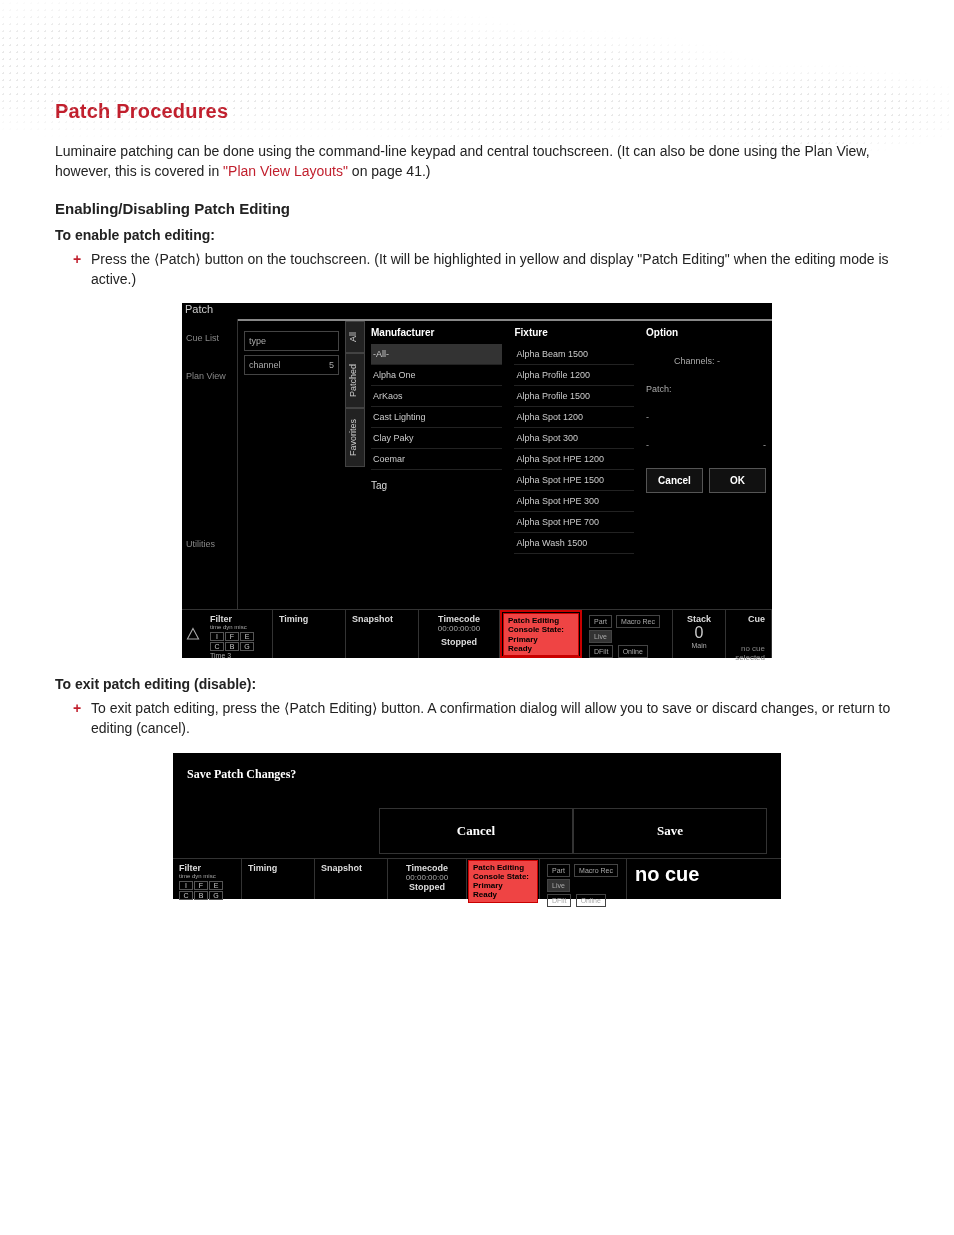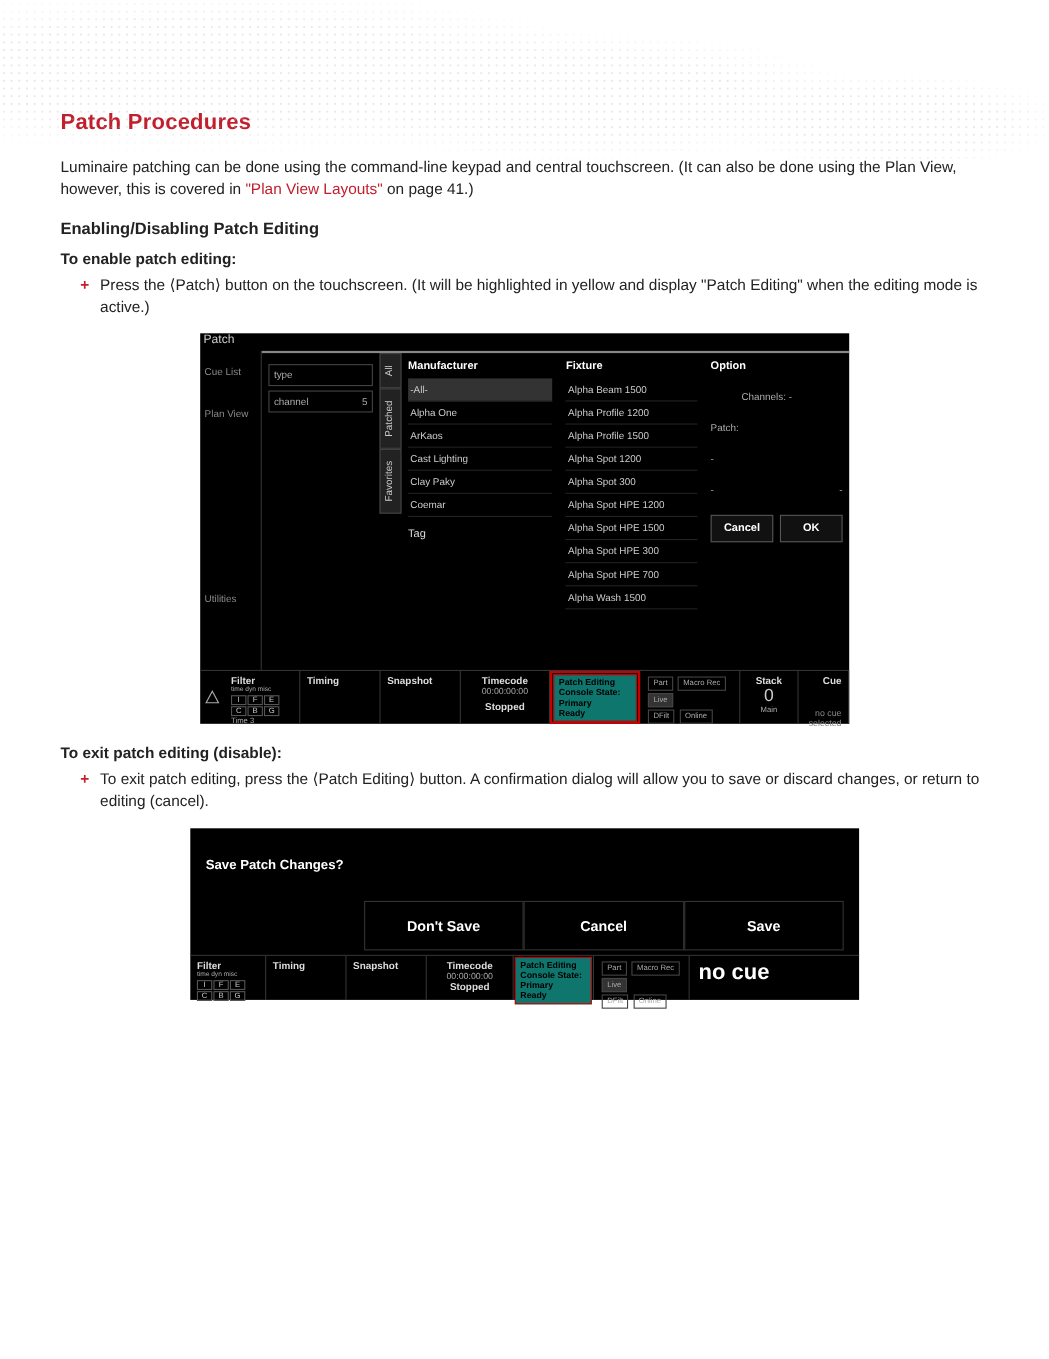--- a/index.html
+++ b/index.html
@@ -84,30 +84,30 @@
   .optionarea { width:120px; padding:4px 6px; font-size:9px; color:#aaa;}
   .optionarea h4 { font-size:10px; color:#fff; margin:2px 0 12px 0;}
   .optionarea .line { margin: 18px 0; }
   .optbtns { display:flex; gap:6px; margin-top:16px;}
   .optbtns .btn { flex:1; text-align:center; padding:6px 0; color:#fff; font-weight:bold; font-size:10px; border:1px solid #555; background:#111;}
   .statusbar { display:flex; align-items:stretch; font-size:8px; color:#aaa; border-top:1px solid #333; height:48px;}
   .sb-cell { padding:4px 6px; border-right:1px solid #333;}
   .sb-cell .hdr { color:#ddd; font-weight:bold; font-size:9px;}
   .filtergrid { display:grid; grid-template-columns:repeat(3, 14px); gap:1px; margin-top:2px;}
   .filtergrid span { border:1px solid #555; text-align:center; font-size:7px; color:#ccc;}
-  .yellowbox { background: #0f766e; color:#000; font-weight:bold; padding:2px 4px; line-height:1.15; border:1px solid #c90000;}
+  .yellowbox { background: #ef4444; color:#000; font-weight:bold; padding:2px 4px; line-height:1.15; border:1px solid #c90000;}
   .redframe { border:2px solid #c90000; }
   .sb-tri { width: 22px; display:flex; align-items:center; justify-content:center; }
   .sb-tri svg { width:14px; height:14px;}
   .sb-right .pill { border:1px solid #444; padding:2px 4px; margin:1px; display:inline-block; font-size:7px;}
   .stackbox { text-align:center; }
   .stacknum { font-size:16px; color:#ccc;}
   .cuebox { font-size:8px; color:#888; padding-top: 20px;}
   .shot2 { width: 608px; }
-  .shot2 .dlg { padding: 26px 14px 4px 14px; }
+  .shot2 .dlg { padding: 14px 14px 4px 14px; font-family: Liberation Serif, serif; }
   .shot2 .q { color:#fff; font-weight:bold; font-size:12px; margin-bottom: 26px;}
   .shot2 .btns { display:flex; }
   .shot2 .btns .b { flex:1; text-align:center; padding:14px 0; font-weight:bold; font-size:13px; border:1px solid #333;}
   .shot2 .sb2 { display:flex; align-items:stretch; font-size:8px; color:#aaa; border-top:1px solid #333; height:40px;}
   .nocue { font-size:20px; color:#fff; font-weight:bold; padding: 4px 8px;}
   .tag { margin-top: 10px; font-size:10px; color:#ddd;}
 </style>
 </head>
 <body>
 
@@ -264,21 +264,20 @@
   <div class="bullet">
     <div class="plus">+</div>
     <div class="txt">To exit patch editing, press the ⟨Patch Editing⟩ button. A confirmation dialog will allow you to save or discard changes, or return to editing (cancel).</div>
   </div>
 
   <div class="screenshot shot2">
     <div class="dlg">
       <div class="q">Save Patch Changes?</div>
       <div class="btns">
         <div style="flex:1;"></div>
-        <div class="b">Don't Save</div>
         <div class="b">Cancel</div>
         <div class="b">Save</div>
       </div>
     </div>
     <div class="sb2">
       <div class="sb-cell" style="width:56px;">
         <div class="hdr">Filter</div>
         <div style="font-size:6px;">time dyn misc</div>
         <div class="filtergrid">
           <span>I</span>

